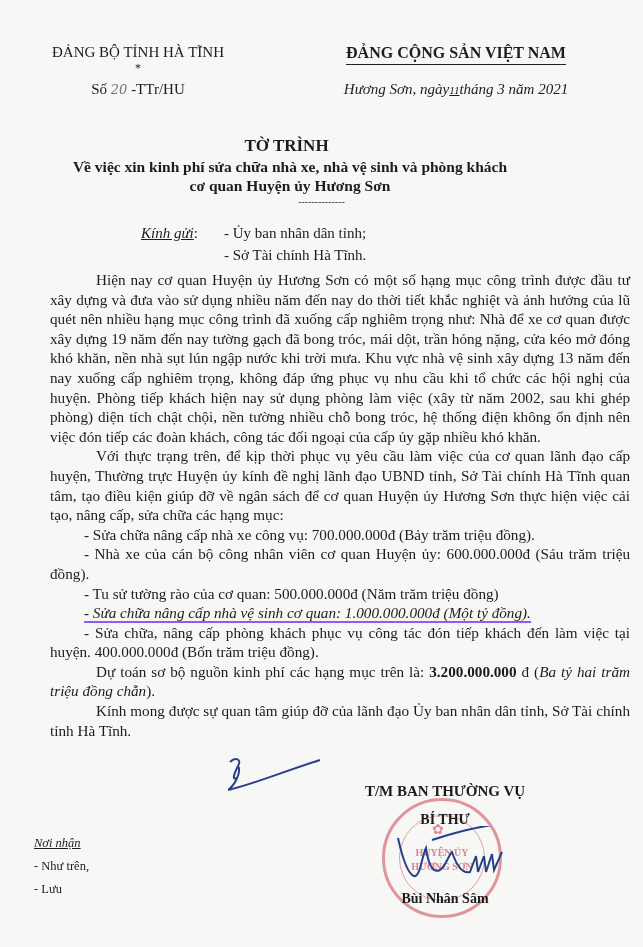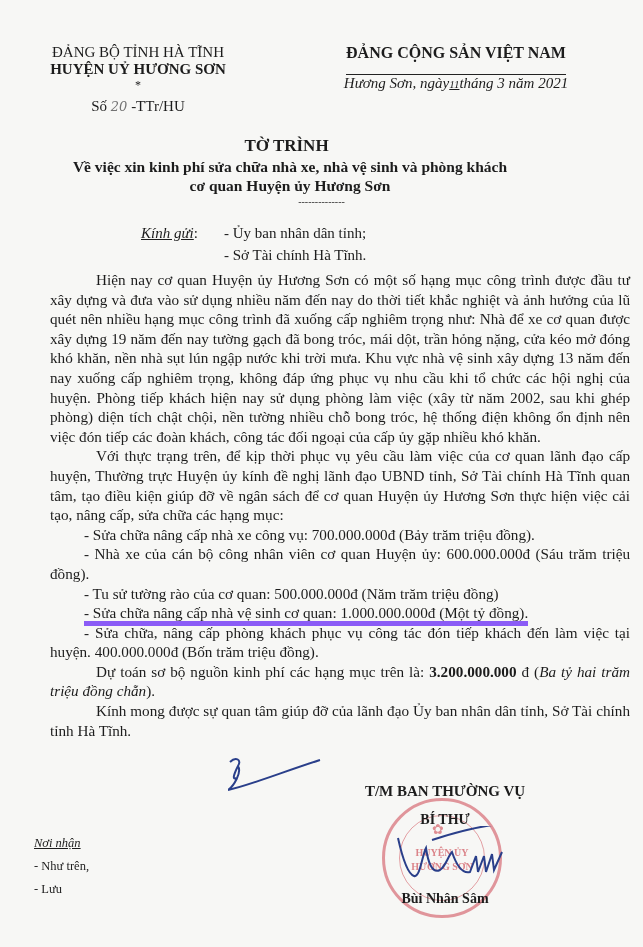--- a/index.html
+++ b/index.html
@@ -13,36 +13,36 @@
   .page { position:absolute; left:0; top:8px; width:643px; height:947px;border-radius:25px; }
   .abs { position:absolute; white-space:nowrap; }
 
   .hdr-left { left:28px; top:36px; width:220px; text-align:center; font-size:15px; line-height:17px; }
   .hdr-left .bold { font-weight:bold; }
   .hdr-left .dot { font-size:12px; line-height:14px; }
   .hdr-left .so { font-size:15px; margin-top:6px; }
   .hdr-left .hand { font-style:italic; font-family:"DejaVu Serif", serif; font-size:13px; color:#737373; }
 
   .hdr-right { left:316px; top:36px; width:280px; text-align:center; }
-  .hdr-right .party { font-weight:bold; font-size:16px; line-height:18px; display:inline-block; border-bottom:1.5px solid #222; padding-bottom:12px; }
-  .hdr-right .date { font-style:italic; font-size:15px; margin-top:0; }
+  .hdr-right .party { font-weight:bold; font-size:16px; line-height:18px; display:inline-block; border-bottom:1.5px solid #222; padding-bottom:2px; }
+  .hdr-right .date { font-style:italic; font-size:15px; margin-top:16px; }
 
   .title { left:0; width:573px; top:128px; text-align:center; font-weight:bold; font-size:17px; }
   .subtitle { left:0; width:580px; top:149px; text-align:center; font-weight:bold; font-size:15.5px; line-height:19px; white-space:normal; }
   .dashes { left:0; width:643px; top:188px; text-align:center; font-size:10px; letter-spacing:0; color:#333; }
 
   .kinhgui { left:141px; top:214px; font-size:15px; line-height:22px; }
   .kinhgui .lbl { font-style:italic; text-decoration:underline; display:inline-block; width:83px; }
   .kinhgui .recips { display:inline-block; vertical-align:top; }
 
   .body { position:absolute; left:50px; top:262px; width:580px; font-size:15.2px; line-height:19.6px; text-align:justify; }
   .body p { margin:0; }
   .indent { text-indent:46px; }
   .bullet { text-indent:34px; }
-  .hl { border-bottom:5px solid #8b5cf6; }
+  .hl { border-bottom:2px solid #8b5cf6;font-style:italic; }
   .bold { font-weight:bold; }
   .ital { font-style:italic; }
 
   .noinhan { left:34px; top:794px; font-size:12.5px; line-height:18px;margin-top:32px; }
   .noinhan .lbl { text-decoration:underline; font-style:italic; }
   .noinhan div { margin-bottom:5px; }
 
   .sig { left:340px; top:775px; width:210px; text-align:center; }
   .sig .role1 { font-weight:bold; font-size:15px; }
   .sig .role2 { font-weight:bold; font-size:14px; margin-top:12px; }
@@ -59,21 +59,20 @@
   .signature { left:392px; top:818px; width:130px; height:60px; }
   .initial { left:228px; top:748px; width:100px; height:40px; }
 </style>
 </head>
 <body>
 
 <div class="page">
 
   <div class="abs hdr-left">
     <div>ĐẢNG BỘ TỈNH HÀ TĨNH</div>
-    <div class="bold">HUYỆN UỶ HƯƠNG SƠN</div>
     <div class="dot">*</div>
     <div class="so">
       <span>Số</span>
       <span class="hand">20</span>
       <span>-TTr/HU</span>
     </div>
   </div>
 
   <div class="abs hdr-right">
     <div class="party">ĐẢNG CỘNG SẢN VIỆT NAM</div>

